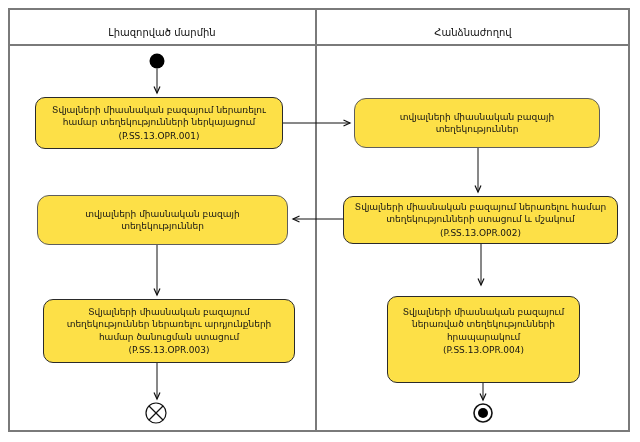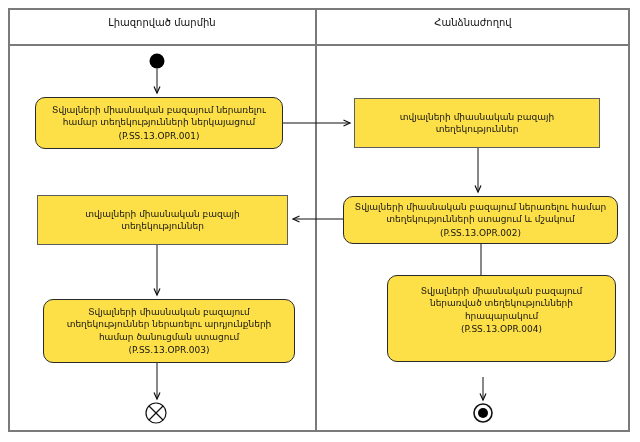--- a/index.html
+++ b/index.html
@@ -12,33 +12,33 @@
     position:absolute;left:8px;top:8px;width:622px;height:424px;
     border:2px solid #7a7a7a;box-sizing:border-box;background:#fff;
   }
   .lane-divider{
     position:absolute;left:315px;top:8px;width:2px;height:424px;background:#7a7a7a;
   }
   .header-rule{
     position:absolute;left:8px;top:44px;width:622px;height:2px;background:#7a7a7a;
   }
   .lane-title{
-    position:absolute;top:6px;height:32px;display:flex;align-items:center;justify-content:center;
+    position:absolute;top:16px;height:32px;display:flex;align-items:center;justify-content:center;
     font-size:10px;color:#111;
   }
   .lane-title.left{left:10px;width:304px;}
   .lane-title.right{left:318px;width:310px;text-align:right;}
   svg.connectors{position:absolute;left:0;top:0;z-index:1;}
   .node{
     position:absolute;background:#fde047;box-sizing:border-box;z-index:2;
     display:flex;flex-direction:column;align-items:center;justify-content:center;
     text-align:center;font-size:9px;line-height:1.38;padding:3px 8px;color:#141414;
   }
   .action{border:1.4px solid #2a2a2a;border-radius:10px;}
-  .object{border:1.6px solid #5e5e5e;border-radius:0;}
+  .object{border:1.6px solid #5e5e5e;border-radius:12px;}
   .node .code{display:block;margin-top:1px;}
   .node .state{display:block;}
   .node.top-aligned{justify-content:flex-start;padding-top:9px;}
 </style>
 </head>
 <body>
 
 <div class="frame"></div>
 <div class="lane-divider"></div>
 <div class="header-rule"></div>
@@ -100,16 +100,16 @@
 
 <div class="node object" style="left:37px;top:195px;width:251px;height:50px;">
   <span>տվյալների միասնական բազայի տեղեկություններ</span>
 </div>
 
 <div class="node action" style="left:43px;top:299px;width:252px;height:64px;">
   <span>Տվյալների միասնական բազայում տեղեկություններ ներառելու արդյունքների համար ծանուցման ստացում</span>
   <span class="code">(P.SS.13.OPR.003)</span>
 </div>
 
-<div class="node action top-aligned" style="left:387px;top:275px;width:229px;height:87px;">
+<div class="node action top-aligned" style="left:387px;top:296px;width:193px;height:87px;">
   <span>Տվյալների միասնական բազայում ներառված տեղեկությունների հրապարակում</span>
   <span class="code">(P.SS.13.OPR.004)</span>
 </div>
 
 </body></html>

